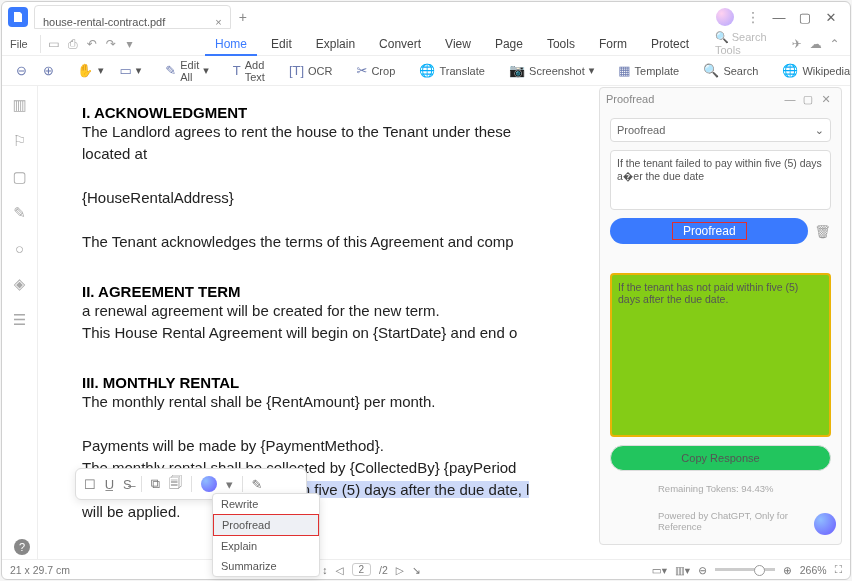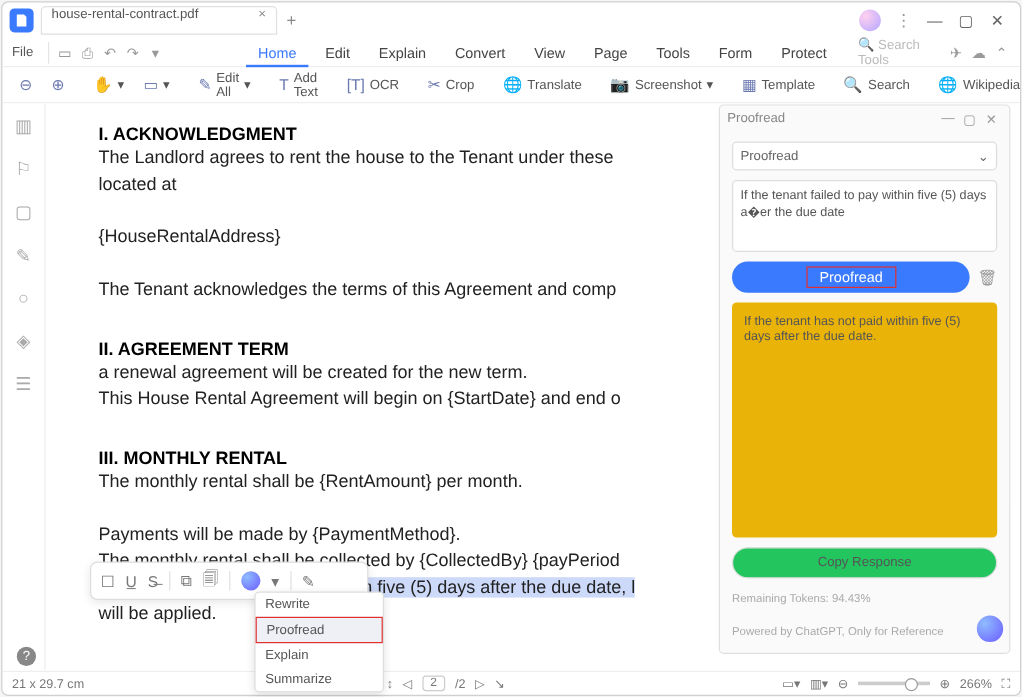--- a/index.html
+++ b/index.html
@@ -2,21 +2,21 @@
 <html><head>
 <meta charset="utf-8">
 <style>
 * { margin: 0; padding: 0; box-sizing: border-box; font-family: -apple-system, "Segoe UI", Arial, sans-serif; }
 body { background: #f5f5f5; width: 852px; height: 581px; overflow: hidden; position: relative; }
 .window { width: 850px; height: 579px; background: #fff; border: 1px solid #d0d0d0; border-radius: 6px; margin: 1px; position: relative; display: flex; flex-direction: column; }
 
 
 .titlebar { display: flex; align-items: center; height: 30px; padding: 0 6px; }
 .app-icon { width: 20px; height: 20px; background: #3a7afe; border-radius: 4px; display: flex; align-items: center; justify-content: center; margin-right: 6px; }
-.tab { display: flex; align-items: flex-start; height: 24px; background: #fff; border: 1px solid #e0e0e0; border-radius: 4px 4px 0 0; padding: 0 8px; font-size: 11px; color: #555; gap: 50px; }
+.tab { display: flex; align-items: flex-end; height: 24px; background: #fff; border: 1px solid #e0e0e0; border-radius: 4px 4px 0 0; padding: 0 8px; font-size: 11px; color: #555; gap: 50px; }
 .tab-close { color: #888; cursor: pointer; }
 .new-tab { margin-left: 8px; color: #888; font-size: 14px; }
 .title-spacer { flex: 1; }
 .win-btn { width: 26px; height: 26px; display: flex; align-items: center; justify-content: center; color: #666; font-size: 13px; }
 .orb { width: 18px; height: 18px; border-radius: 50%; background: radial-gradient(circle at 30% 30%, #ffd1f0, #b3a6ff); margin-right: 6px; }
 .vdots { letter-spacing: 0; font-size: 14px; color: #999; }
 
 
 .menurow { display: flex; align-items: center; height: 24px; padding: 0 8px; gap: 4px; border-bottom: 1px solid #eee; }
 .file-lbl { font-size: 11px; color: #555; margin-right: 6px; }
@@ -56,23 +56,23 @@
 .rp-head { display: flex; align-items: center; height: 22px; padding: 0 6px; font-size: 11px; color: #888; }
 .rp-head .sp { flex: 1; }
 .rp-head .pbtn { width: 18px; text-align: center; color: #999; }
 .rp-body { flex: 1; padding: 8px 10px; display: flex; flex-direction: column; gap: 8px; }
 .rp-select { border: 1px solid #ddd; border-radius: 4px; height: 24px; font-size: 11px; padding: 0 6px; display: flex; align-items: center; justify-content: space-between; color: #666; background: #fff; }
 .rp-textarea { border: 1px solid #ddd; border-radius: 4px; font-size: 10.5px; padding: 6px; color: #555; background: #fff; }
 .rp-row { display: flex; align-items: center; gap: 6px; }
 .rp-primary { flex: 1; background: #3a7afe; color: #fff; border-radius: 14px; height: 26px; font-size: 12px; display: flex; align-items: center; justify-content: center; position: relative; }
 .rp-primary .hl-box { border: 1.5px solid #e03030; padding: 1px 10px; }
 .rp-trash { color: #999; font-size: 13px; }
-.rp-out { flex: 1; border: 4px solid #eab308; border-radius: 4px; font-size: 10.5px; padding: 6px; color: #555; background: #eab308; }
+.rp-out { flex: 1; border: 2px solid #eab308; border-radius: 4px; font-size: 10.5px; padding: 6px; color: #555; background: #84cc16; margin-top: 21px; }
 .rp-copy { border: 1px solid #ddd; border-radius: 14px; height: 26px; font-size: 11px; display: flex; align-items: center; justify-content: center; color: #555; background: #22c55e; }
-.rp-foot { font-size: 9.5px; color: #aaa; padding: 4px 0; }
+.rp-foot { font-size: 9.5px; color: #aaa; padding: 4px 0; margin-left: 48px; }
 
 
 .status { height: 20px; display: flex; align-items: center; padding: 0 8px; font-size: 10.5px; color: #777; border-top: 1px solid #eee; gap: 8px; }
 .status .sp { flex: 1; }
 .status .sctl { display: flex; align-items: center; gap: 4px; }
 .pagebox { border: 1px solid #ccc; border-radius: 3px; padding: 0 6px; font-size: 10px; }
 .slider { width: 60px; height: 3px; background: #ccc; position: relative; }
 .slider::after { content: ''; position: absolute; right: 10px; top: -3px; width: 9px; height: 9px; background: #fff; border: 1px solid #999; border-radius: 50%; }
 
 .help-badge { position: absolute; left: 12px; bottom: 24px; width: 16px; height: 16px; border-radius: 50%; background: #888; color: #fff; font-size: 11px; display: flex; align-items: center; justify-content: center; }

